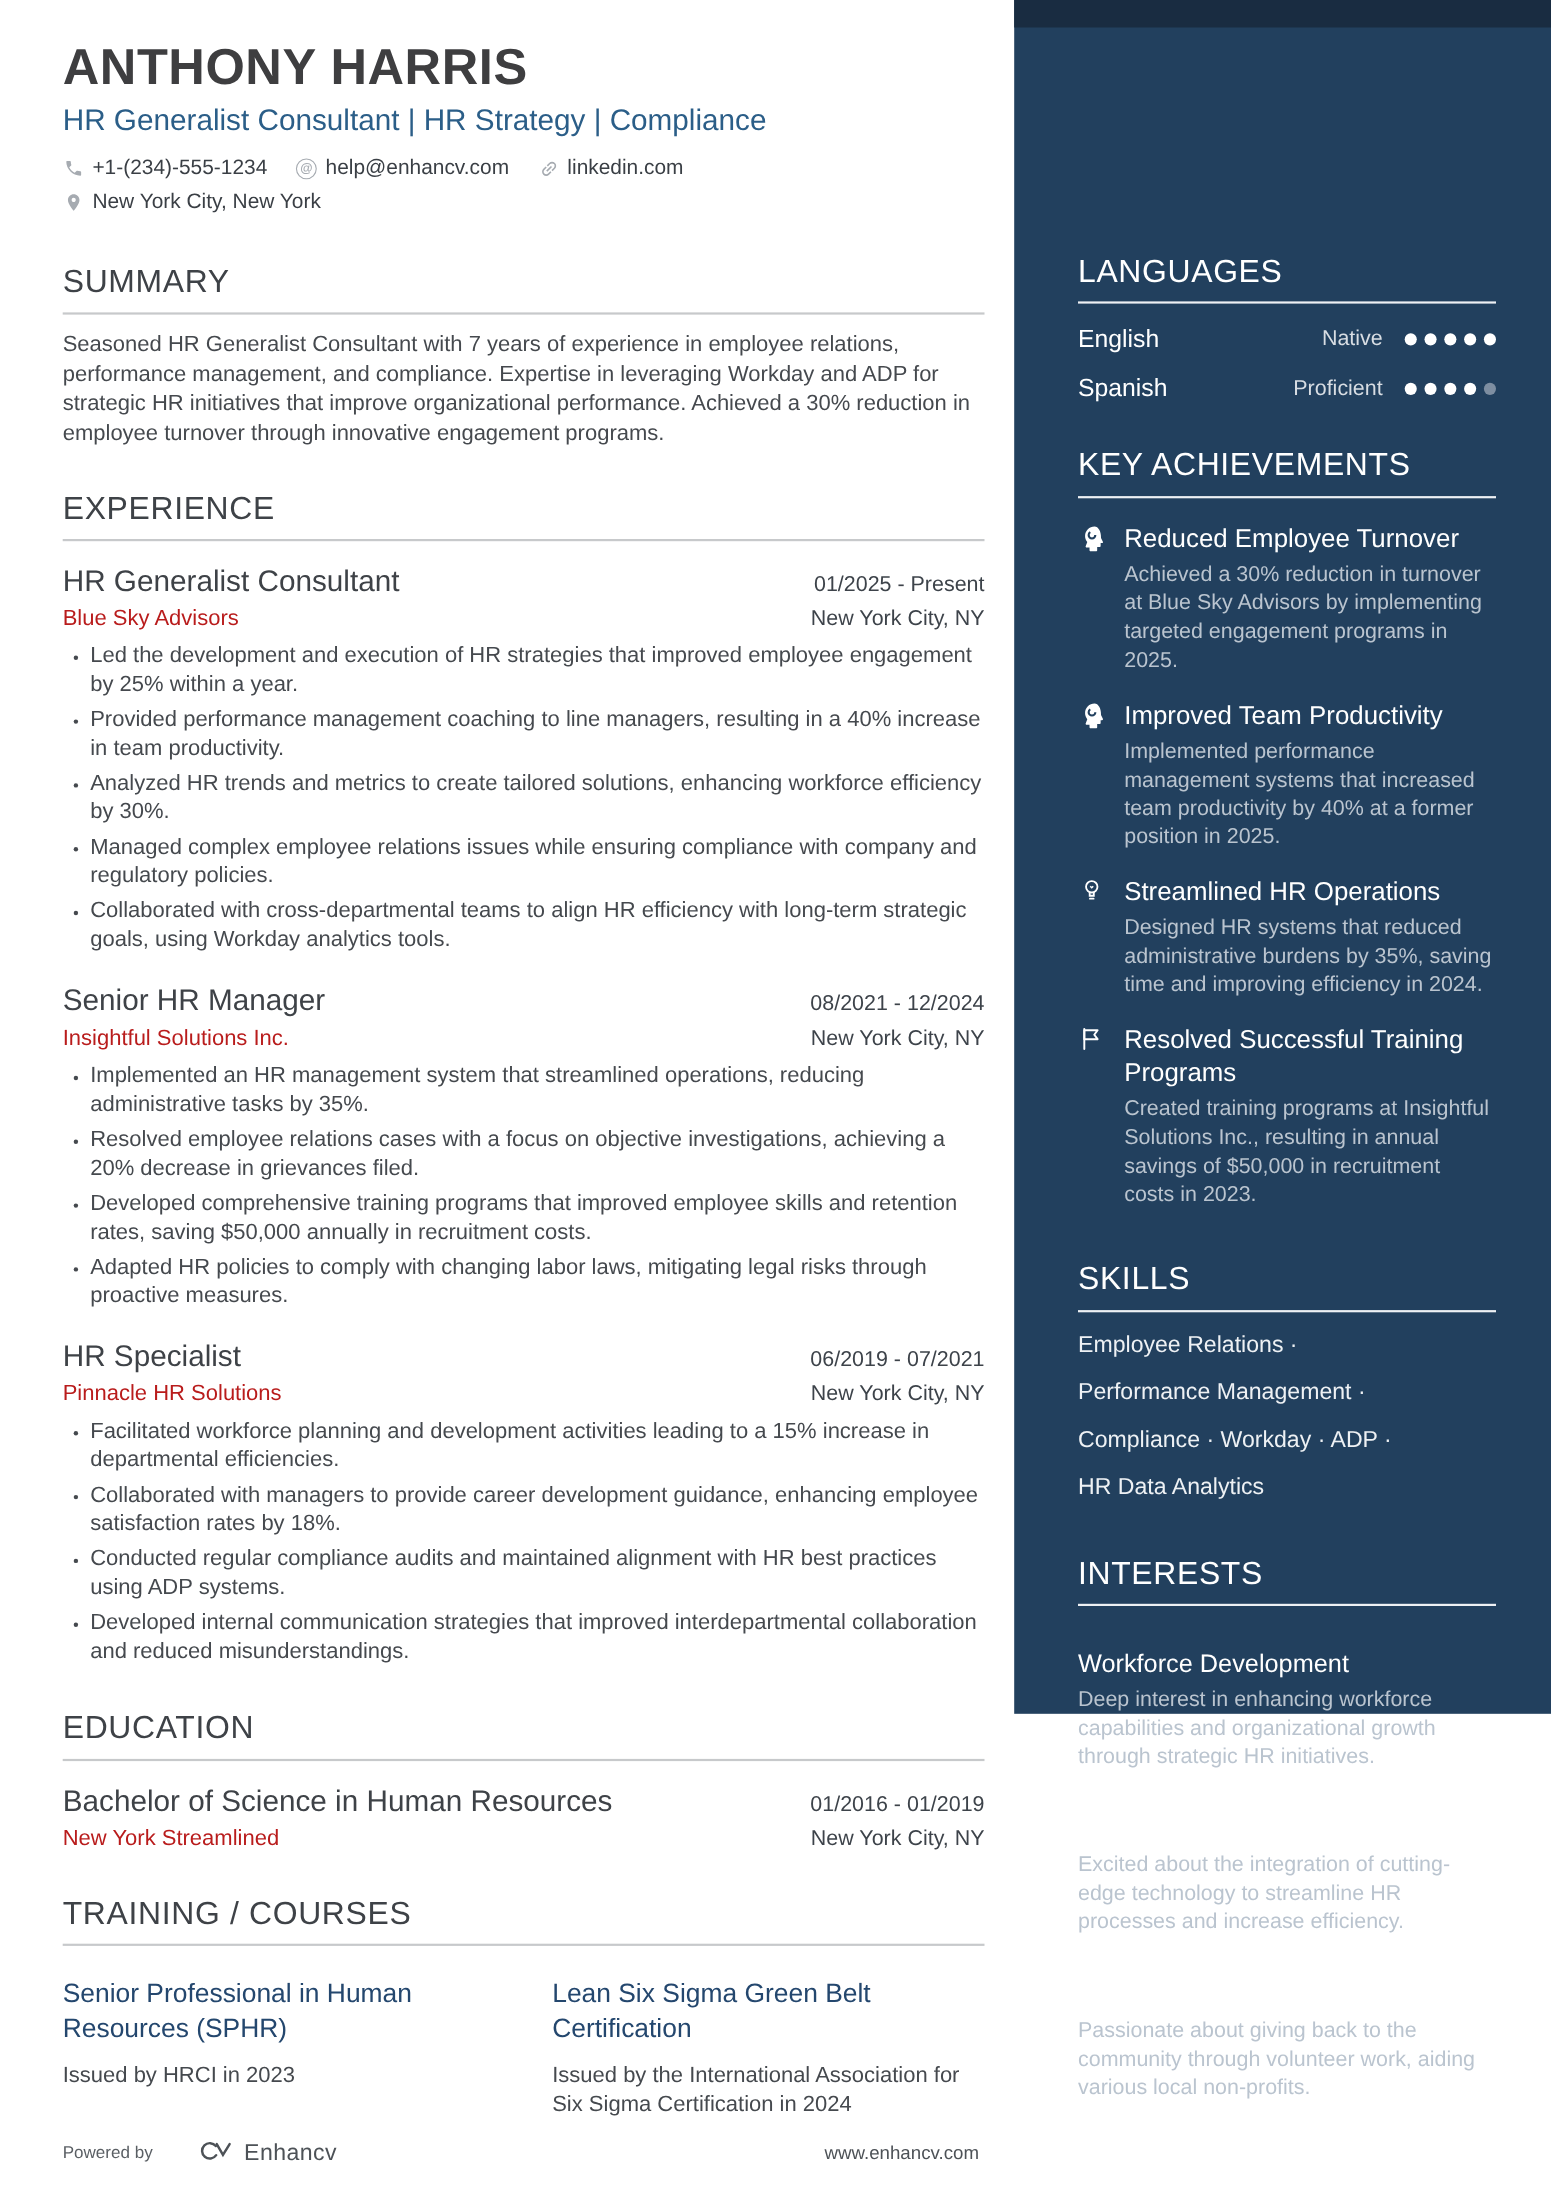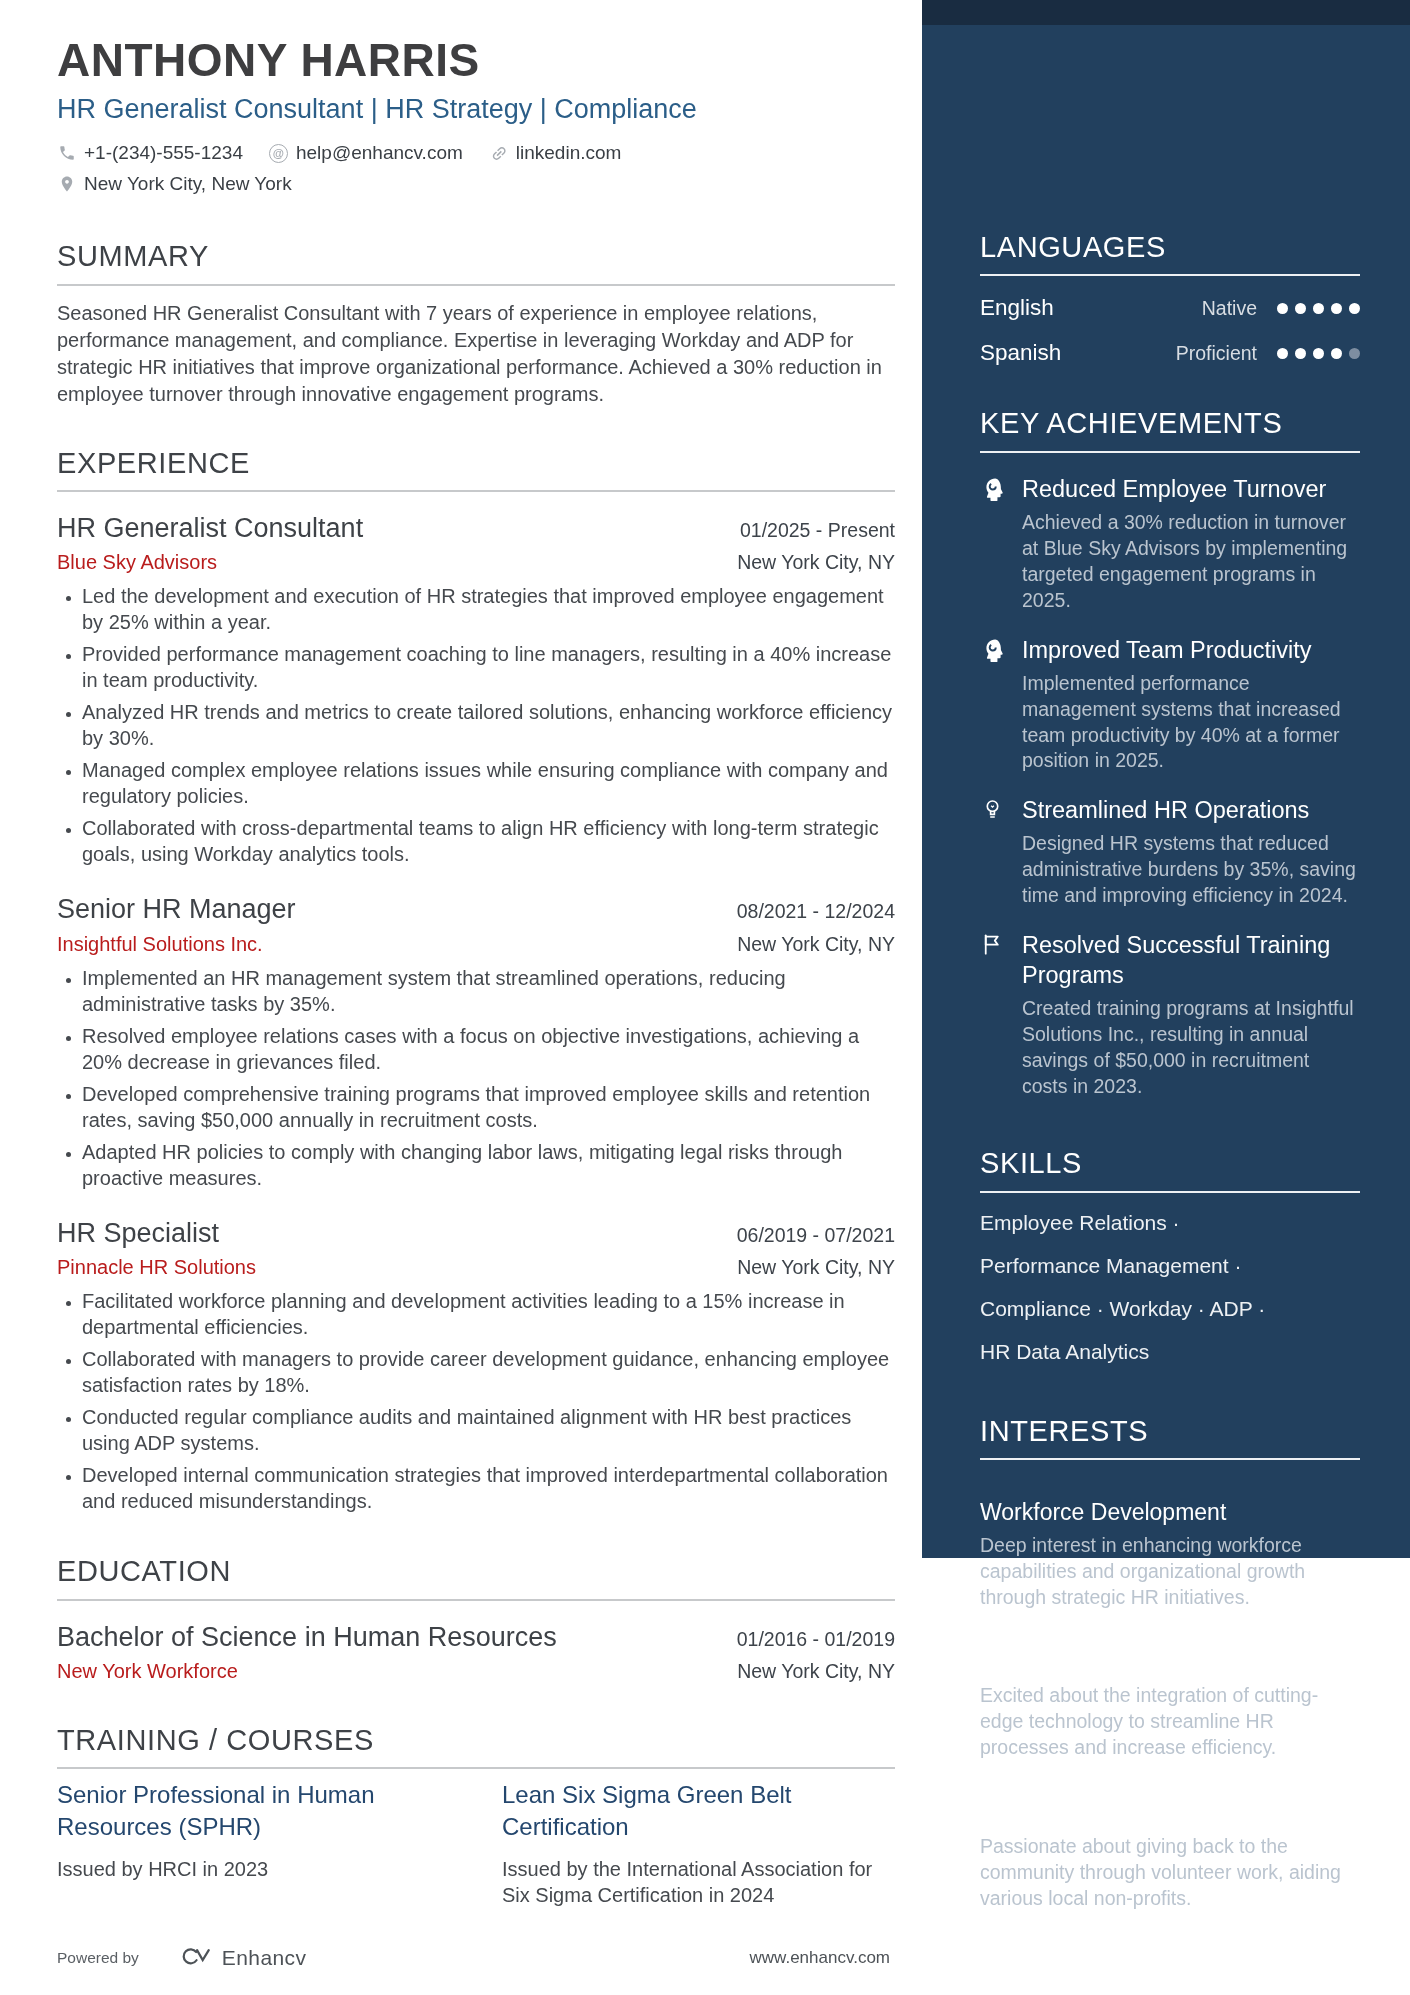--- a/index.html
+++ b/index.html
@@ -28,21 +28,21 @@
   .row-split{display:flex;justify-content:space-between;align-items:baseline;}
   .job-title{font-size:27px;color:#3e4247;font-weight:500;line-height:1.2;}
   .job-date{font-size:19.5px;color:#3d434a;white-space:nowrap;}
   .company-row{margin-top:7px;}
   .company{font-size:20px;color:#b91c1c;font-weight:500;}
   .job-loc{font-size:19.5px;color:#3d434a;white-space:nowrap;}
   ul.bullets{margin:9px 0 0 0;padding-left:25px;max-width:812px;}
   ul.bullets li{font-size:20px;line-height:1.3;color:#45494e;margin-bottom:6px;}
   ul.bullets li::marker{color:#45494e;font-size:15px;}
 
-  .courses{display:flex;gap:52px;margin-top:10px;}
+  .courses{display:flex;gap:52px;margin-top:28px;}
   .course{width:400px;}
   .course-title{font-size:24px;color:#24476e;font-weight:500;line-height:1.3;}
   .course-issued{font-size:20px;color:#45494e;line-height:1.3;margin-top:14px;}
 
   
   .sidebar{position:absolute;left:922px;top:0;width:488px;height:1558px;background:#22405e;
            box-sizing:border-box;padding:0 50px 0 58px;color:#fff;}
   .side-band{position:absolute;left:0;top:0;width:100%;height:25px;background:#192c41;}
   .side-section{margin-top:42px;}
   .side-section.first{margin-top:232px;}
@@ -187,21 +187,21 @@
 
     <section class="section" style="margin-top:42px;">
       <h2 class="sec-h">EDUCATION</h2>
       <div class="rule"></div>
       <div class="job">
         <div class="row-split">
           <span class="job-title">Bachelor of Science in Human Resources</span>
           <span class="job-date">01/2016 - 01/2019</span>
         </div>
         <div class="row-split company-row">
-          <span class="company">New York Workforce</span>
+          <span class="company">New York Streamlined</span>
           <span class="job-loc">New York City, NY</span>
         </div>
       </div>
     </section>
 
     <section class="section" style="margin-top:42px;">
       <h2 class="sec-h">TRAINING / COURSES</h2>
       <div class="rule"></div>
       <div class="courses">
         <div class="course">

